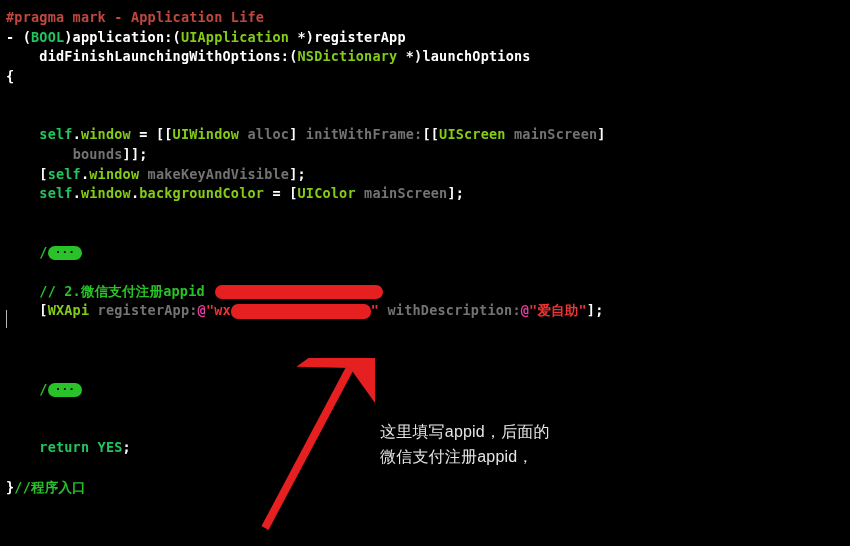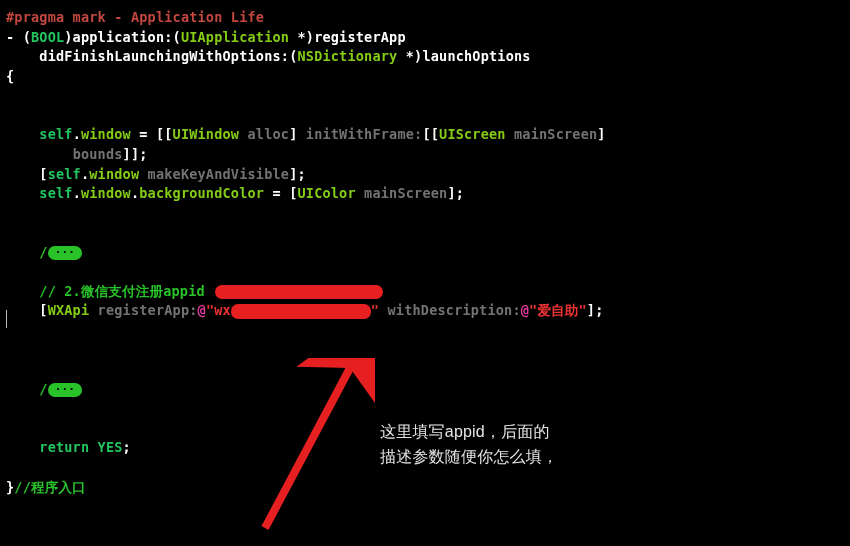--- a/index.html
+++ b/index.html
@@ -136,14 +136,14 @@
   <defs>
     <marker id="ah" markerWidth="12" markerHeight="12" refX="3" refY="6" orient="auto">
       <path d="M0,0 L12,6 L0,12 L3,6 Z" fill="#e62020"></path>
     </marker>
   </defs>
   <line x1="10" y1="170" x2="95" y2="10" stroke="#e62020" stroke-width="8" marker-end="url(#ah)"></line>
 </svg>
 
 <div class="annot">
   <div>这里填写appid，后面的</div>
-  <div>描述参数随便你怎么填，</div>
+  <div>微信支付注册appid，</div>
 </div>
 
 </body></html>

